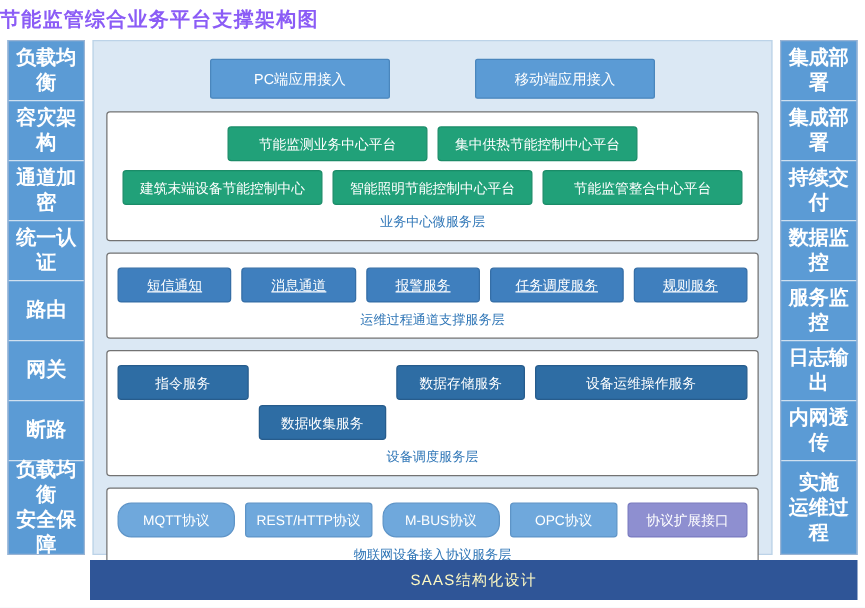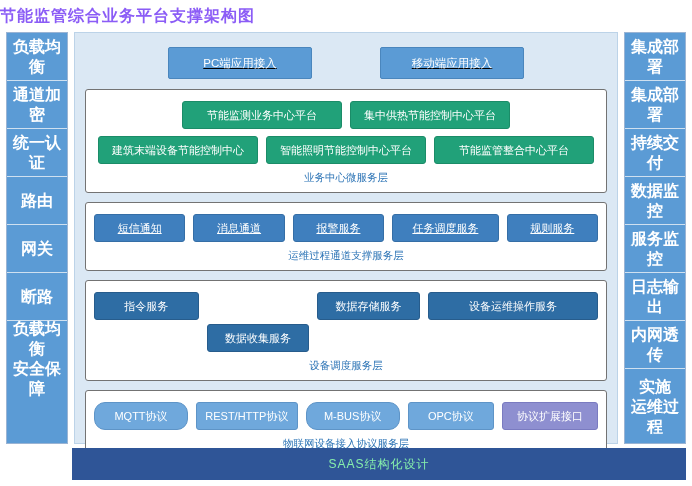--- a/index.html
+++ b/index.html
@@ -71,21 +71,20 @@
     padding: 8px 10px;
   }
 
   
   .access-row {
     display: flex;
     justify-content: center;
     gap: 68px;
     margin-top: 6px;
     margin-bottom: 10px;
-    text-decoration: underline;
   }
   .access-box {
     width: 142px;
     height: 30px;
     background: #5b9bd5;
     border: 1px solid #4a86bd;
     color: #ffffff;
     font-size: 11.5px;
     display: flex;
     align-items: center;
@@ -142,38 +141,39 @@
   .w-iot { width: 98px; border-radius: 11px; }
 
   
   .bottom-bar {
     position: absolute;
     left: 24px;
     right: 6px;
     bottom: 6px;
     height: 32px;
     background: #2f5597;
-    color: #86efac;
+    color: #fef9c3;
     font-size: 12px;
     display: flex;
     align-items: center;
     justify-content: center;
     letter-spacing: 1px;
     margin-left: 48px;
   }
 </style>
 </head>
 <body>
 
 <div id="page">
 
   <div class="title">节能监管综合业务平台支撑架构图</div>
 
   <div class="side-col side-left">
     <div class="side-cell" style="height:48px">负载均衡</div>
+    <div class="side-cell" style="height:48px">容灾架构</div>
     <div class="side-cell" style="height:48px">通道加密</div>
     <div class="side-cell" style="height:48px">统一认证</div>
     <div class="side-cell" style="height:48px">路由</div>
     <div class="side-cell" style="height:48px">网关</div>
     <div class="side-cell" style="height:48px">断路</div>
     <div class="side-cell" style="height:76px; white-space:pre-line">负载均衡
 安全保障</div>
   </div>
 
   <div class="side-col side-right">

